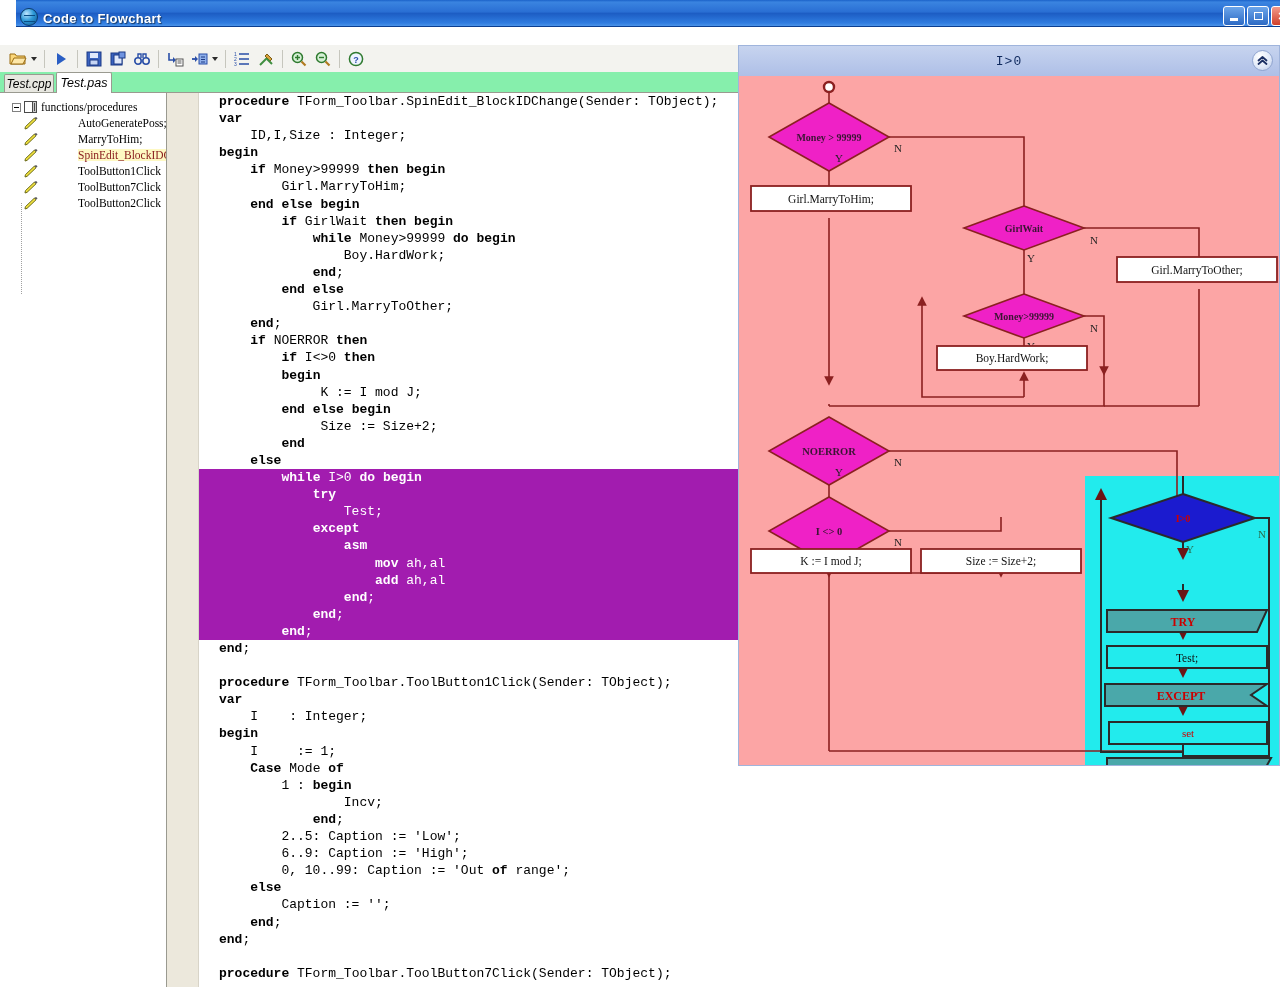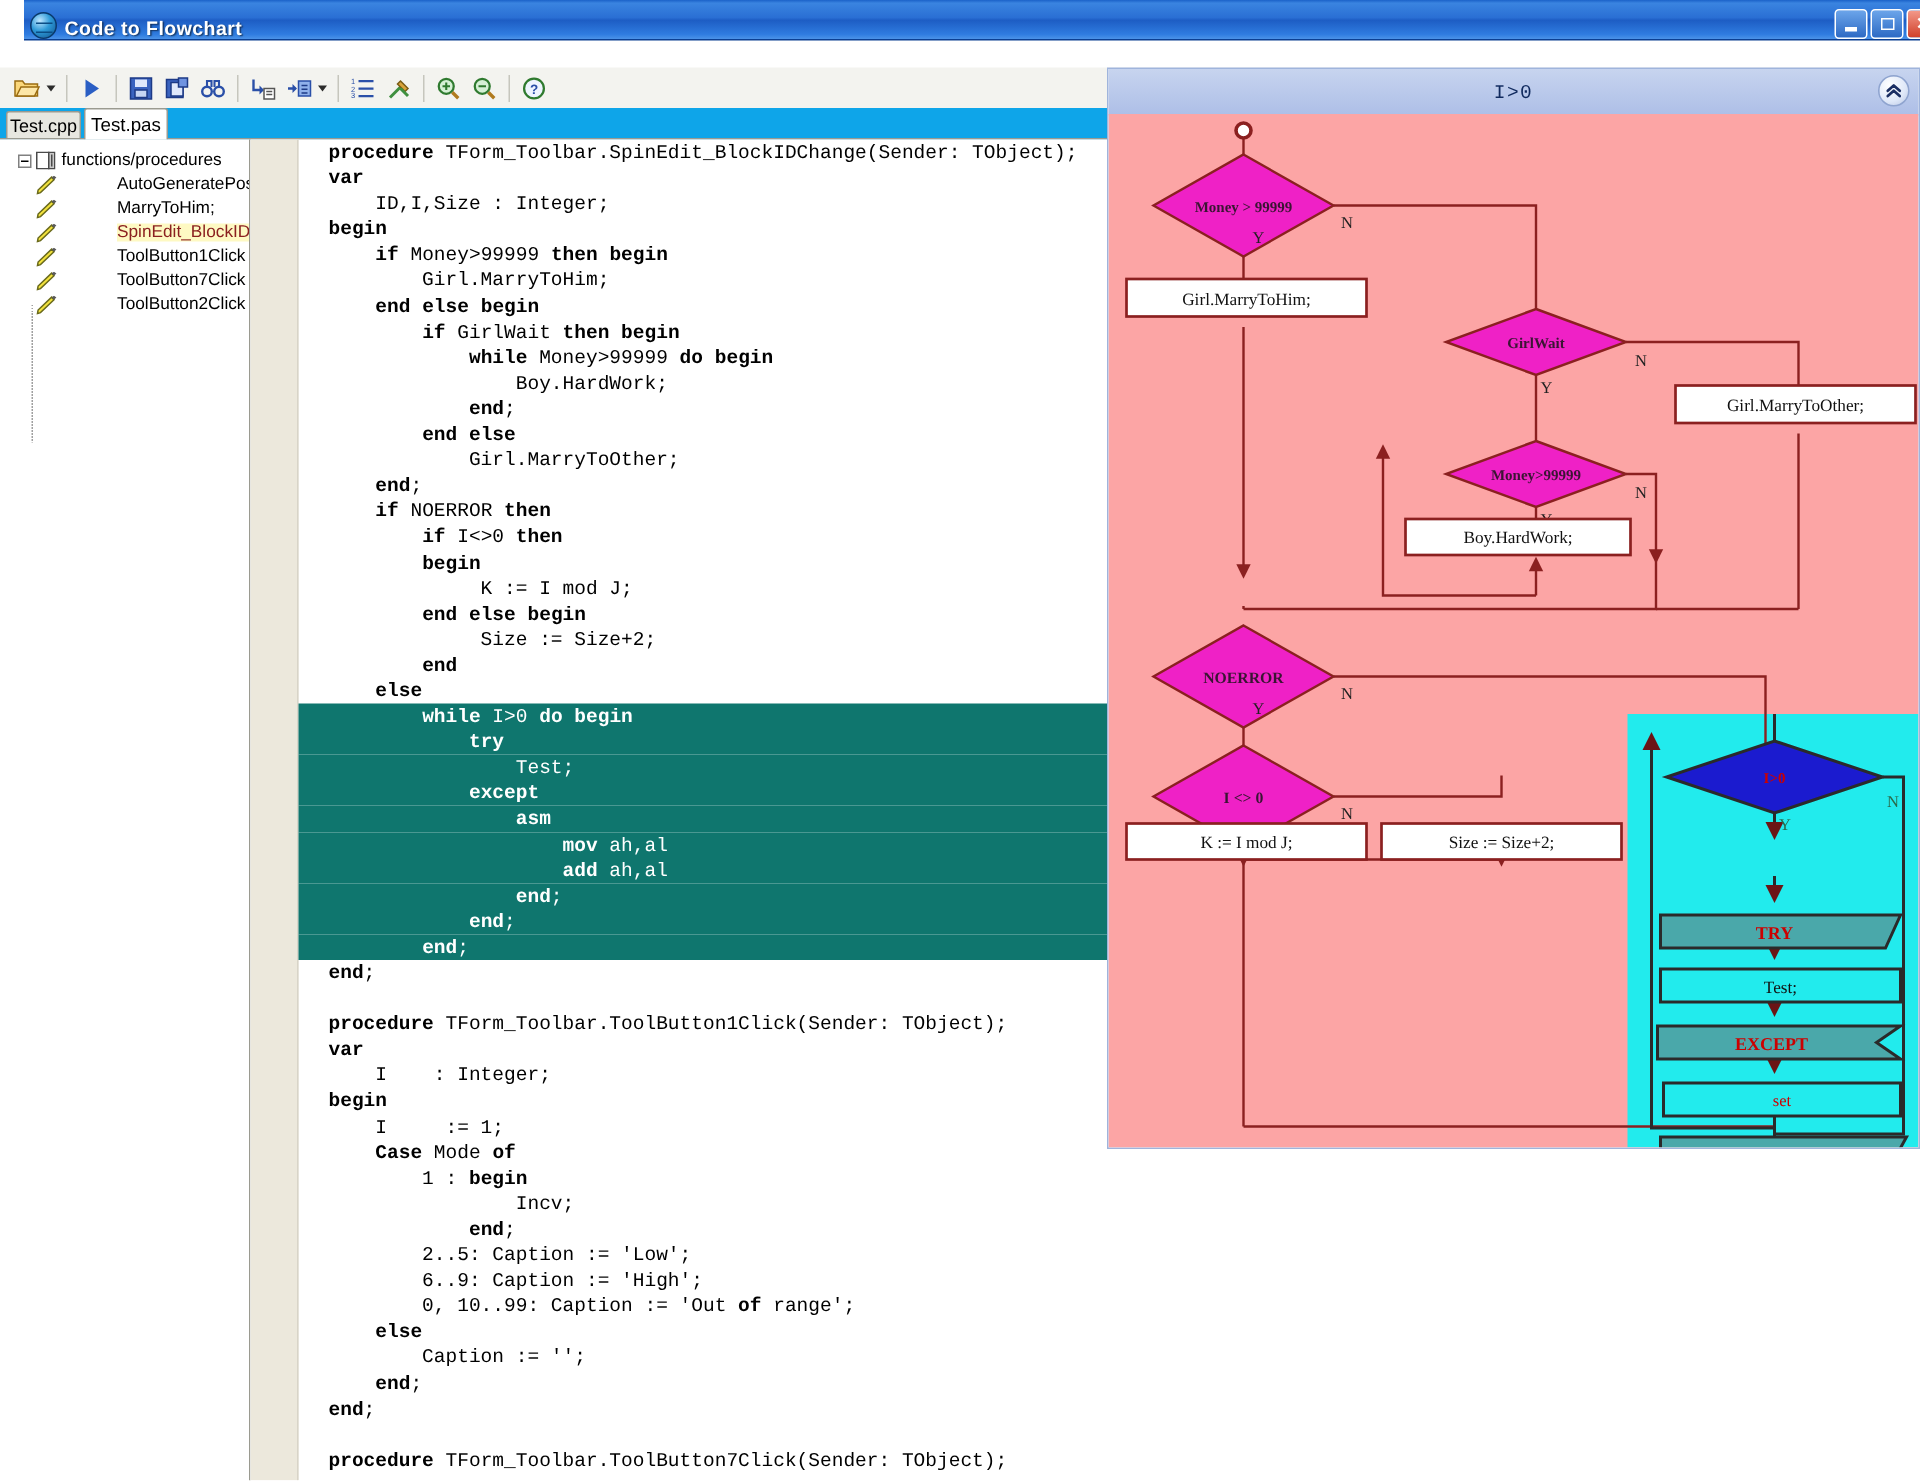--- a/index.html
+++ b/index.html
@@ -39,48 +39,48 @@
   
   .toolbar{position:absolute;left:0;top:45px;width:1280px;height:27px;background:#f3f3ef;
     display:flex;align-items:center;border-bottom:1px solid #c9c9c0;}
   .tool{width:22px;height:22px;display:flex;align-items:center;justify-content:center;margin:0 1px;}
   .tool svg{display:block;}
   .tsep{width:1px;height:18px;background:#c6c6bd;margin:0 4px;}
   .caret{width:0;height:0;border-left:3.5px solid transparent;border-right:3.5px solid transparent;
     border-top:4px solid #2b2b2b;margin-left:1px;margin-right:3px;}
 
   
-  .tabstrip{position:absolute;left:0;top:72px;width:782px;height:21px;background:#0ea5e9;}
+  .tabstrip{position:absolute;left:0;top:72px;width:782px;height:21px;background:#86efac;font-style:italic;}
   .tab{position:absolute;top:2px;height:19px;box-sizing:border-box;font-size:12px;color:#000;
     display:flex;align-items:center;justify-content:center;border:1px solid #9a9a90;
     border-bottom:none;background:#e7e7e0;border-radius:2px 2px 0 0;}
   .tab.active{background:#ffffff;top:0;height:21px;z-index:3;font-size:12.5px;}
   .tabline{position:absolute;left:0;top:92px;width:738px;height:1px;background:#9a9a90;}
 
   
   .treepanel{position:absolute;left:0;top:93px;width:166px;height:894px;background:#fff;
     border-right:1px solid #9a9a90;overflow:hidden;}
-  .treerow{height:16px;display:flex;align-items:center;font-size:11.5px;white-space:nowrap;}
+  .treerow{height:16px;display:flex;align-items:center;font-size:11.5px;white-space:nowrap;font-family:Liberation Serif, serif;}
   .expander{width:9px;height:9px;border:1px solid #808080;background:#fff;margin-left:12px;margin-right:3px;
     position:relative;box-sizing:border-box;flex:none;}
   .expander:before{content:"";position:absolute;left:1px;top:3px;width:5px;height:1px;background:#000;}
   .bookicon{width:13px;height:12px;margin-right:4px;flex:none;}
   .pencil{width:15px;height:13px;margin-right:3px;flex:none;}
   .tree-child{padding-left:24px;gap:36px;}
   .guide{position:absolute;left:21px;top:110px;width:1px;height:92px;
     background:repeating-linear-gradient(to bottom,#a0a0a0 0 1px,transparent 1px 2px);}
   .sel-item{background:#fef9c3;}
 
   
   .editorwrap{position:absolute;left:167px;top:93px;width:571px;height:894px;background:#fff;overflow:hidden;}
   .gutter{position:absolute;left:0;top:0;width:31px;height:894px;background:#ece8dc;border-right:1px solid #d8d4c8;}
   .code{position:absolute;left:32px;top:0;width:539px;height:894px;
     font-family:"Liberation Mono","DejaVu Sans Mono",monospace;font-size:13px;line-height:17.1px;white-space:pre;}
   .ln{height:17.1px;padding-left:20px;}
-  .ln.sel{background:#0f766e;color:#fff;}
+  .ln.sel{background:#a21caf;color:#fff;}
   .kw{font-weight:bold;}
 
   
   .fcpanel{position:absolute;left:738px;top:45px;width:542px;height:721px;background:#fff;
     border:1px solid #9fb4dc;box-sizing:border-box;overflow:hidden;}
   .fchead{position:absolute;left:0;top:0;width:540px;height:30px;
     background:linear-gradient(to bottom,#c7d4ef,#aebfe7);
     border-bottom:1px solid #9fb4dc;display:flex;align-items:center;justify-content:center;}
   .fchead .t{font-family:"Liberation Mono","DejaVu Sans Mono",monospace;font-size:13px;color:#102a5e;letter-spacing:1px;}
   .rollup{position:absolute;right:6px;top:4px;width:21px;height:21px;border-radius:50%;

